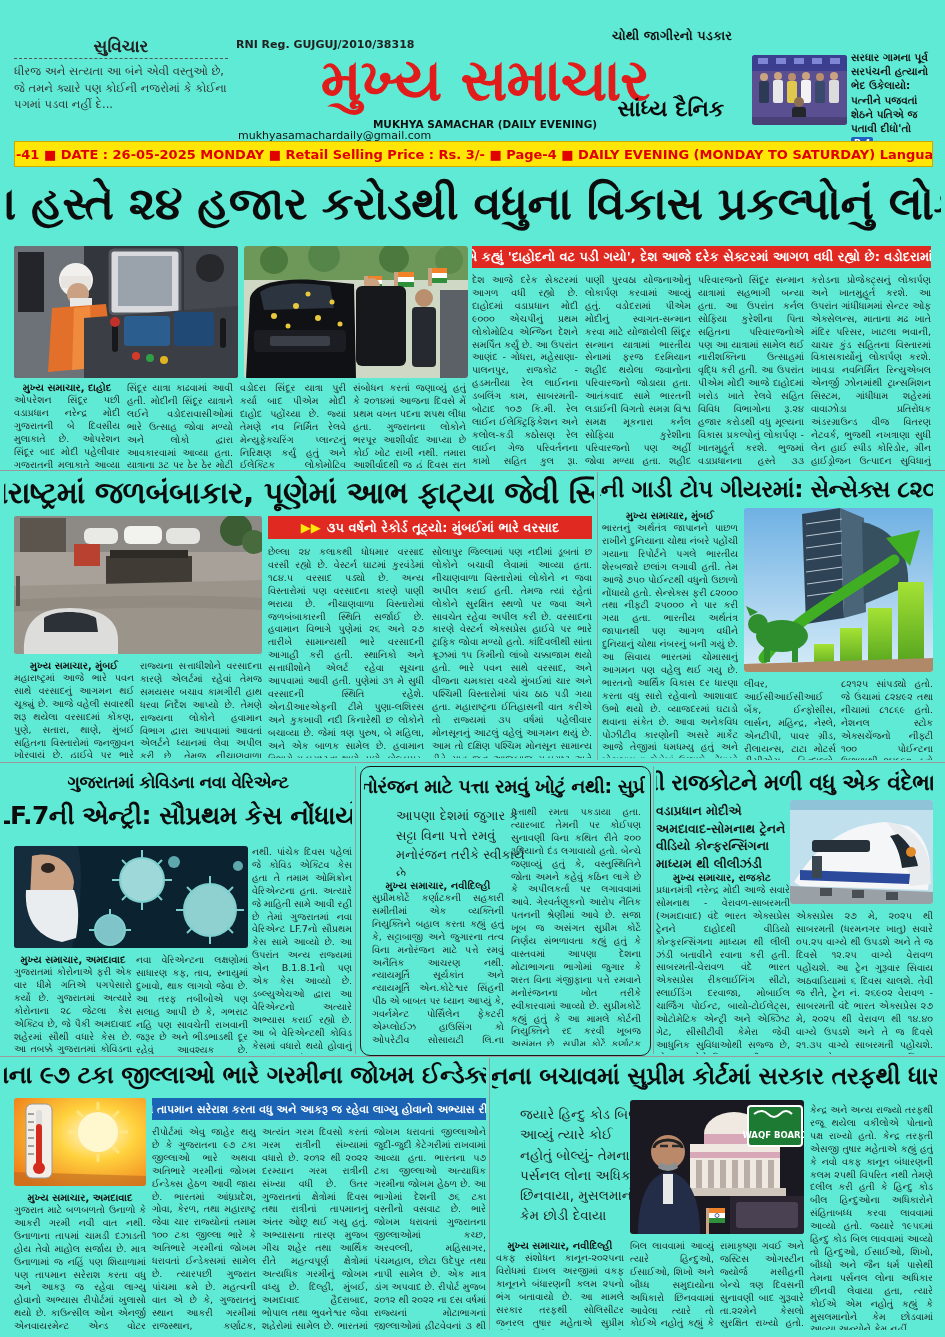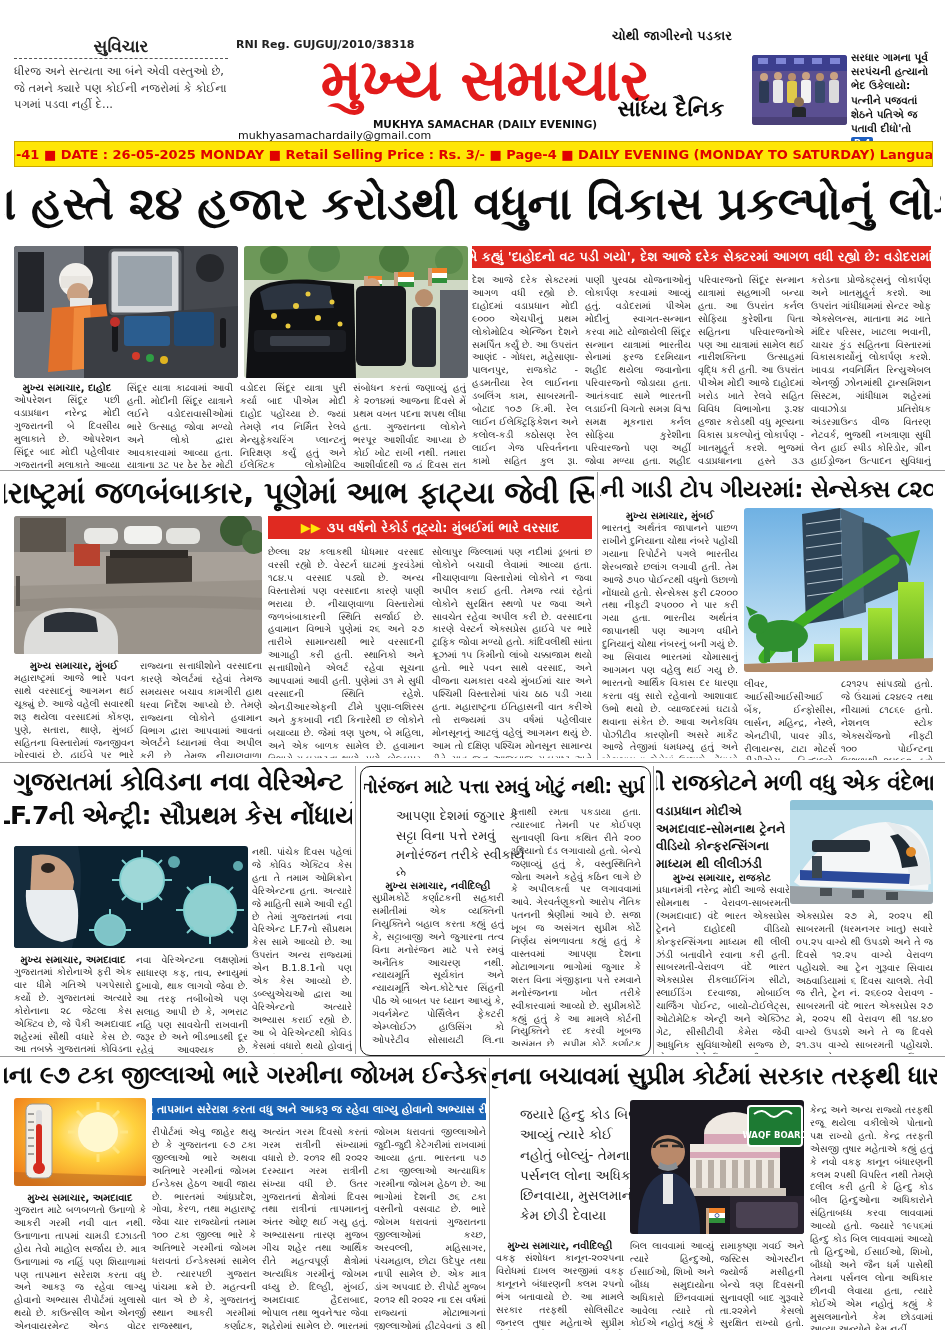--- a/index.html
+++ b/index.html
@@ -1,16 +1,16 @@
 <!DOCTYPE html>
 <html><head>
 <meta charset="utf-8">
 <style>
   html,body{margin:0;padding:0;background:#e9e9e9;}
-  .page{position:relative;width:945px;height:1337px;margin:0 auto;background:#ffffff;
+  .page{position:relative;width:945px;height:1337px;margin:0 auto;background:#5eead4;
         font-family:"DejaVu Sans","Liberation Sans",sans-serif;color:#1a1a1a;overflow:hidden;}
   .abs{position:absolute;}
   .col{position:absolute;font-size:9.5px;line-height:1.36;text-align:justify;color:#222;overflow:hidden;}
   .dateline{position:absolute;font-size:10px;font-weight:bold;text-align:center;color:#111;white-space:nowrap;overflow:hidden;}
   .headline{position:absolute;font-weight:900;color:#0c0c0c;display:flex;align-items:center;justify-content:center;
             white-space:nowrap;overflow:hidden;letter-spacing:-0.5px;}
   .kicker{position:absolute;background:#e02a21;color:#fff;font-weight:bold;display:flex;align-items:center;
           justify-content:center;white-space:nowrap;overflow:hidden;}
   .bluebar{position:absolute;background:#1a63b5;color:#fff;font-weight:bold;display:flex;align-items:center;
            justify-content:center;white-space:nowrap;overflow:hidden;}
@@ -244,21 +244,21 @@
           <rect x="48" y="138" width="6" height="16"></rect>
       </g>
       <path d="M0 156 L189 150 L189 164 L0 164 Z" fill="#b08968"></path>
     </svg>
   </div>
   <div class="col" style="left:744px;top:678px;width:92px;height:82px;">લીવર, આઈસીઆઈસીઆઈ બેંક, ઈન્ફોસીસ, લાર્સન, મહિન્દ્ર, નેસ્લે, એનટીપી, પાવર ગ્રીડ, રીલાયન્સ, ટાટા મોટર્સ ટીસીએસ, હિન્દાલ્કો, હીરો મોટો જેવા શેરો ઉંચકાયા હતા. મુંબઈ શેરબજારનો સેન્સીટીવ ઈન્ડેક્સ ૪૦૦ પોઈન્ટના ઉછાળાથી</div>
   <div class="col" style="left:841px;top:678px;width:92px;height:82px;">૮૨૧૨૫ સાંપડ્યો હતો. જે ઉંચામાં ૮૨૪૯૨ તથા નીચામાં ૮૧૮૬૯ હતો. નેશનલ સ્ટોક એક્સચેંજનો નીફ્ટી ૧૦૦ પોઈન્ટના ઉછાળાથી ૨૪૯૬૦ હતો જે ઉંચામાં ૨૫૦૭૯ તથા નીચામાં ૨૪૯૦૦ સાંપડ્યો હતો.</div>
 
   <div class="rule-h" style="left:0;top:762px;width:945px;"></div>
 
-  <div class="headline" style="left:4px;top:766px;width:348px;height:32px;font-size:25px;">ગુજરાતમાં કોવિડના નવા વેરિએન્ટ</div>
+  <div class="headline" style="left:4px;top:766px;width:348px;height:32px;font-size:17px;">ગુજરાતમાં કોવિડના નવા વેરિએન્ટ</div>
   <div class="headline" style="left:4px;top:800px;width:348px;height:32px;font-size:25px;">LF.7ની એન્ટ્રી: સૌપ્રથમ કેસ નોંધાયો</div>
   <div class="photo" style="left:14px;top:846px;width:234px;height:102px;">
     <svg width="234" height="102" viewBox="0 0 234 102">
       <rect width="234" height="102" fill="#0b2231"></rect>
       <path d="M0 0 L64 0 C70 30 66 70 58 102 L0 102 Z" fill="#152c3d"></path>
       <path d="M18 10 C40 4 58 16 60 36 L58 50 L16 52 Z" fill="#caa183"></path>
       <ellipse cx="34" cy="22" rx="7" ry="5" fill="#2b2420"></ellipse>
       <path d="M12 44 C10 76 26 92 48 96 L62 92 C66 70 64 54 60 44 Z" fill="#e9edf0"></path>
       <g stroke="#7ecfcf" stroke-width="2">
         <g>

